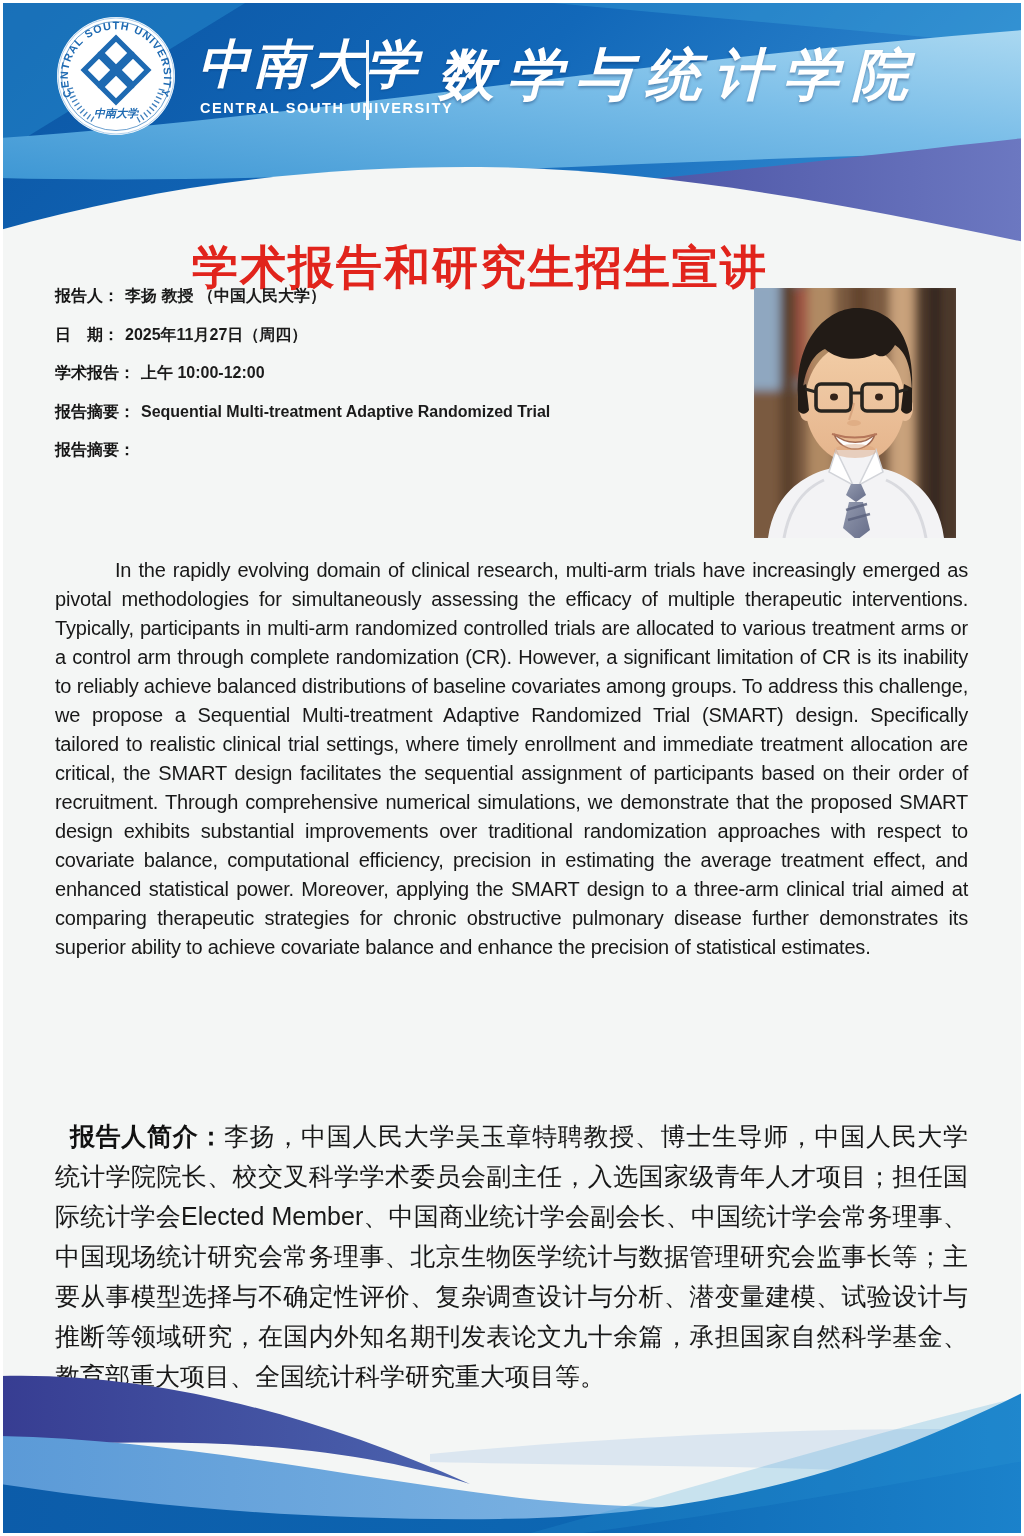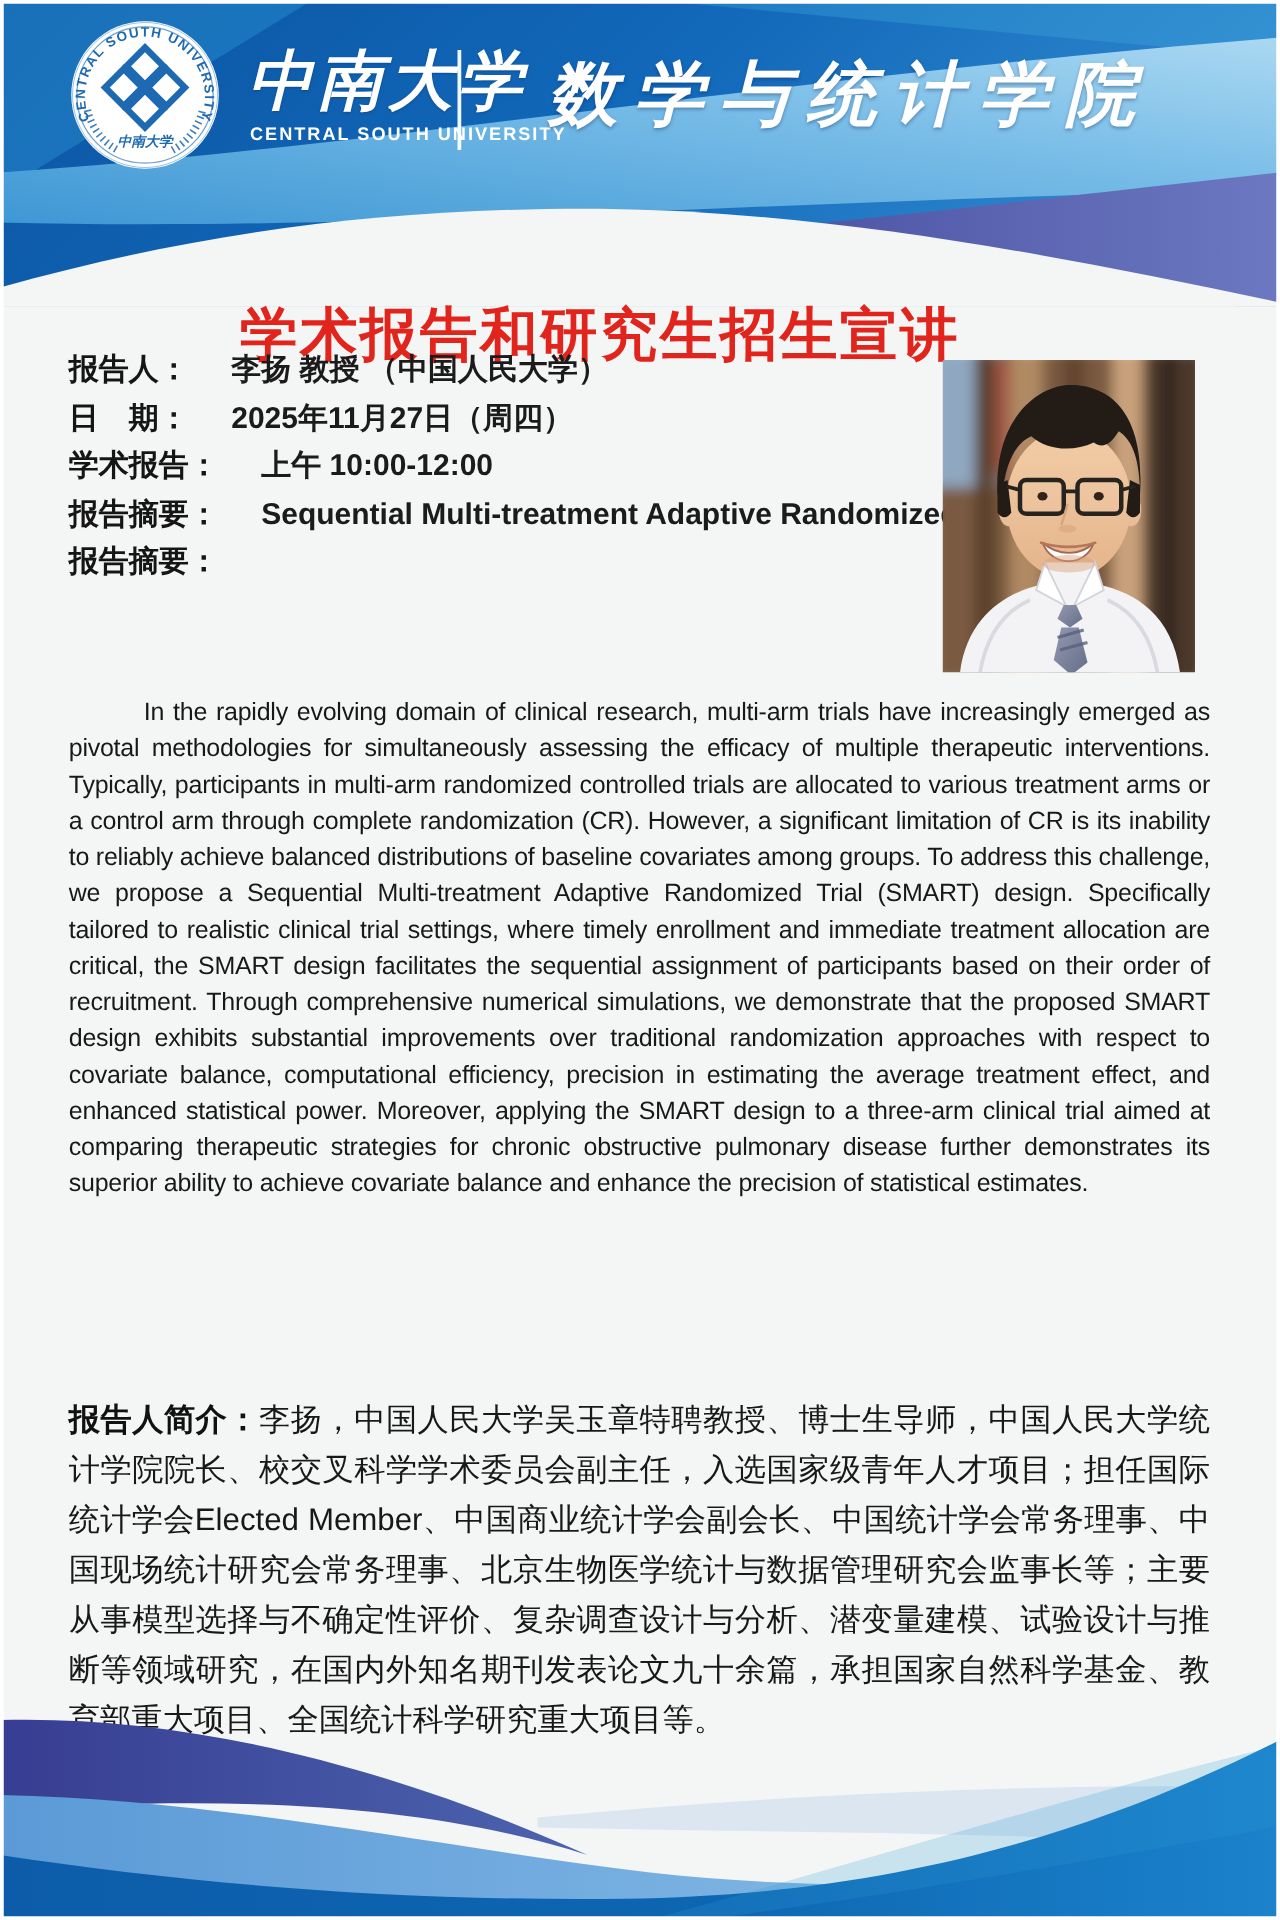--- a/index.html
+++ b/index.html
@@ -39,21 +39,21 @@
 
   
   .page-title{
     position:absolute;left:0;top:206px;width:960px;
     text-align:center;
     font-size:46px;font-weight:800;color:#e1241c;letter-spacing:2px;
   }
 
   
   .info-list{position:absolute;left:55px;top:284px;display:flex;flex-direction:column;gap:14px;}
-  .info-row{display:flex;align-items:flex-start;font-size:24px;line-height:24.5px;white-space:nowrap;gap:28px;}
+  .info-row{display:flex;align-items:flex-start;font-size:16px;line-height:24.5px;white-space:nowrap;}
   .info-label{font-weight:800;color:#151515;}
   .info-value{font-weight:600;color:#1b1b1b;margin-left:6px;}
 
   
   .photo{position:absolute;left:754px;top:288px;width:202px;height:250px;overflow:hidden;}
   .photo svg{display:block;width:202px;height:250px;}
 
   
   .abstract{
     position:absolute;left:55px;top:556px;width:913px;
@@ -61,21 +61,21 @@
     text-indent:60px;color:#181818;font-weight:500;letter-spacing:-0.2px;
     margin:0;
   }
 
   
   .bio{
     position:absolute;left:55px;top:1116px;width:913px;
     font-size:25px;line-height:40px;text-align:justify;color:#181818;
     margin:0;font-weight:500;
   }
-  .bio b{font-weight:800;color:#111;}
+  .bio b{font-weight:800;color:#111;margin-left:15px;}
 
   
   .bottom-wave{position:absolute;left:0;bottom:0;width:1024px;height:170px;}
   .bottom-wave svg{display:block;width:1024px;height:170px;}
 </style>
 </head>
 <body>
 
 <div class="poster">
 

